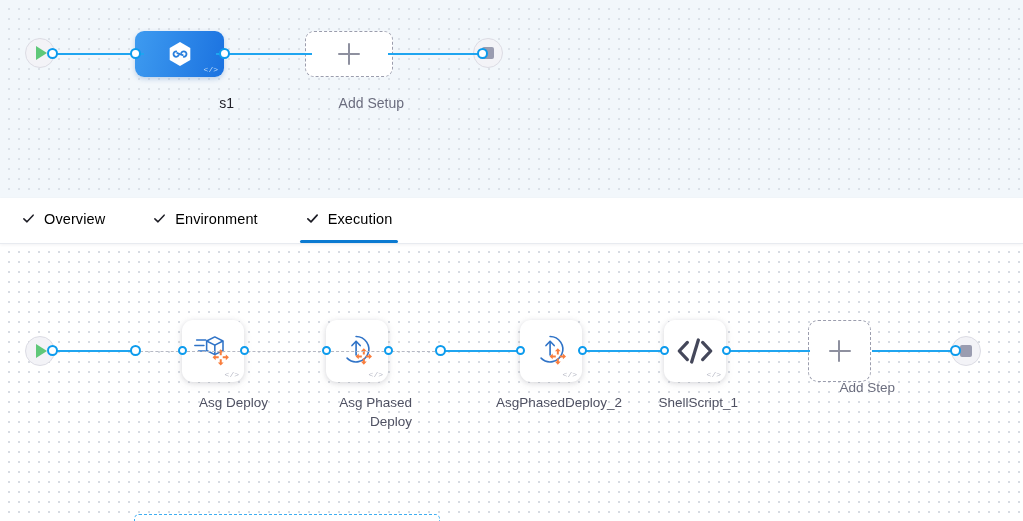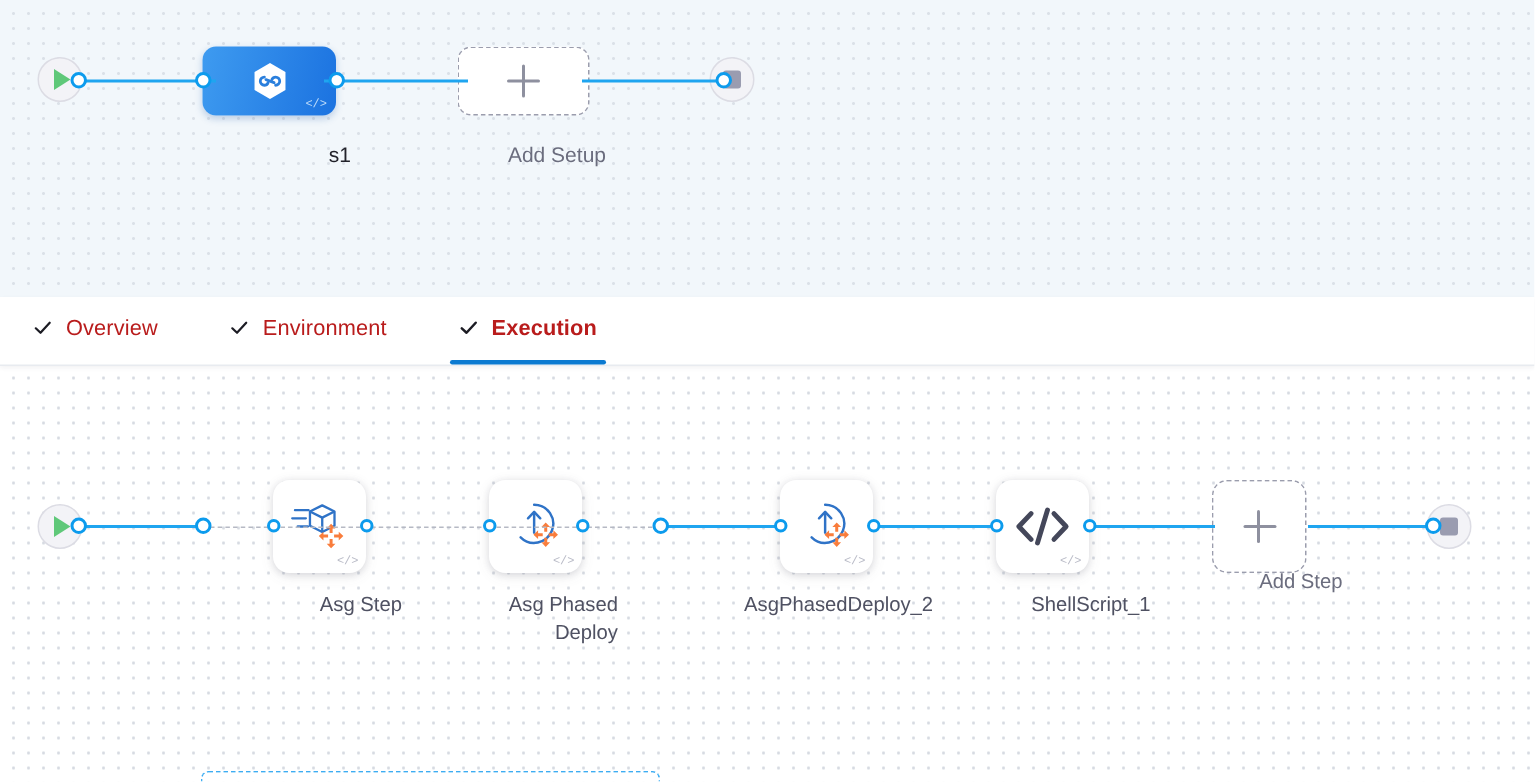--- a/index.html
+++ b/index.html
@@ -39,24 +39,24 @@
   .tab{
     display:flex;align-items:center;gap:9px;
     height:100%;
     padding:0 0 0 0;
     margin-right:48px;
     position:relative;
     cursor:pointer;
     padding-bottom:0;
   }
   .tab .tlabel{
-    font-size:14.5px;color:#b91c1c;letter-spacing:.1px;
+    font-size:14.5px;color:#000000;letter-spacing:.1px;
     position:relative;top:-2px;
   }
-  .tab.active .tlabel{font-weight:bold;}
+  .tab.active .tlabel{font-weight:normal;}
   .tab .check{
     width:13px;height:13px;position:relative;top:-2px;flex:none;
   }
   .tab .underline{
     position:absolute;left:-6px;right:-6px;bottom:0;height:3px;border-radius:2px;
     background:#0b7ad1;display:none;
   }
   .tab.active .underline{display:block;}
 
   
@@ -269,21 +269,21 @@
           <path d="M30.5 20 l3.2 3.4 l-2.1 0 l0 3.4 l-2.2 0 l0 -3.4 l-2.1 0 Z"></path>
           <path d="M30.5 38 l-3.2 -3.4 l2.1 0 l0 -3.4 l2.2 0 l0 3.4 l2.1 0 Z"></path>
           <path d="M21.5 29 l3.4 -3.2 l0 2.1 l3.4 0 l0 2.2 l-3.4 0 l0 2.1 Z"></path>
           <path d="M39.5 29 l-3.4 3.2 l0 -2.1 l-3.4 0 l0 -2.2 l3.4 0 l0 -2.1 Z"></path>
         </g>
       </svg>
       <span class="codebadge">&lt;/&gt;</span>
     </div>
     <div class="cdot small" style="left:178px;top:103px;"></div>
     <div class="cdot small" style="left:240px;top:103px;"></div>
-    <div class="label" style="left:158px;top:150px;width:110px;">Asg Step</div>
+    <div class="label" style="left:158px;top:150px;width:110px;">Asg Deploy</div>
 
     <div class="step" style="left:326px;top:77px;">
       <svg width="40" height="40" viewBox="0 0 44 44">
         <path d="M21 6 a14 14 0 1 1 -9.9 23.9" fill="none" stroke="#2f73c7" stroke-width="1.8" stroke-linecap="round"></path>
         <g fill="none" stroke="#2f73c7" stroke-width="1.8" stroke-linecap="round" stroke-linejoin="round">
           <path d="M21 26.5 L21 11.5"></path>
           <path d="M16.5 16 L21 11.3 L25.5 16"></path>
         </g>
         <g fill="#f97d3c">
           <path d="M29.5 19 l3.2 3.4 l-2.1 0 l0 3.4 l-2.2 0 l0 -3.4 l-2.1 0 Z"></path>
@@ -323,21 +323,21 @@
         <g fill="none" stroke="#44475a" stroke-width="3.4" stroke-linecap="round" stroke-linejoin="round">
           <path d="M14 13 L5.5 22 L14 31"></path>
           <path d="M30 13 L38.5 22 L30 31"></path>
           <path d="M25.5 10.5 L18.5 33.5"></path>
         </g>
       </svg>
       <span class="codebadge">&lt;/&gt;</span>
     </div>
     <div class="cdot small" style="left:660px;top:103px;"></div>
     <div class="cdot small" style="left:722px;top:103px;"></div>
-    <div class="label" style="left:657px;top:150px;width:110px;">ShellScript_1</div>
+    <div class="label" style="left:628px;top:150px;width:110px;">ShellScript_1</div>
 
     <div class="addbox" style="left:808px;top:77px;width:63px;height:62px;border-radius:10px;">
       <span class="plus"></span>
     </div>
     <div class="label muted" style="left:785px;top:135px;width:110px;">Add Step</div>
 
     <div class="cdot" style="left:950px;top:102px;"></div>
     <div class="node" style="left:951px;top:93px;">
       <div class="term end">
           <span class="stop"></span>

